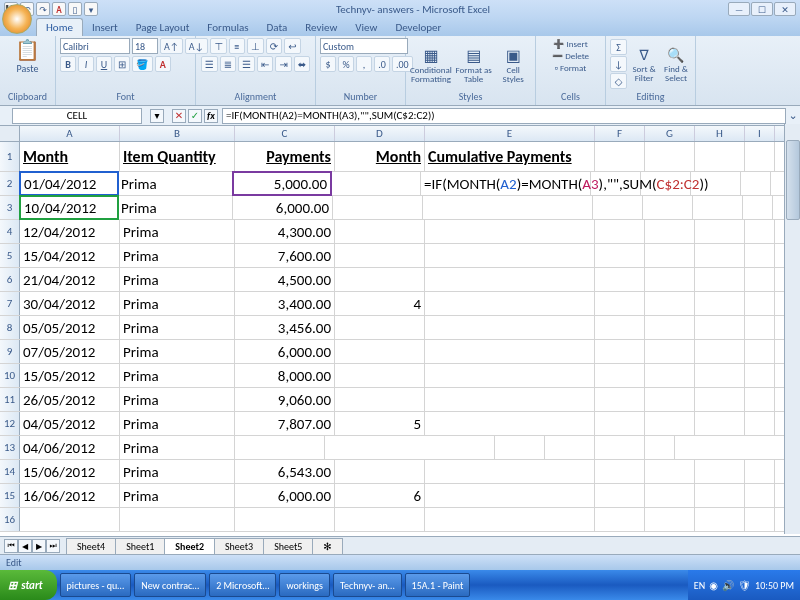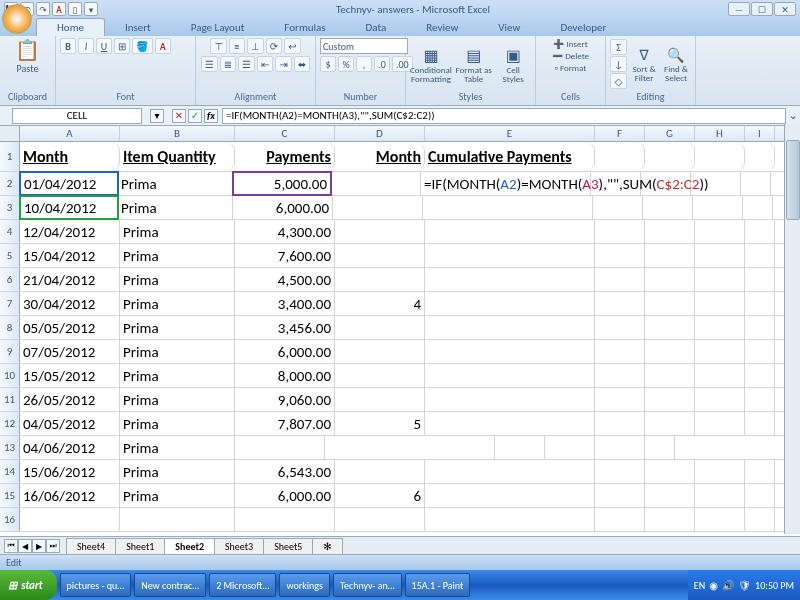--- a/index.html
+++ b/index.html
@@ -7,21 +7,21 @@
 
 .title-bar { height: 18px; background: linear-gradient(#cde0f7,#bdd6f2); display: flex; align-items: center; padding: 0 4px; font-size: 11px; color: #3a5a8a; }
 .title-bar .qat { display: flex; gap: 2px; align-items: center; }
 .title-bar .qat span { width: 14px; height: 14px; background: #f8f8f8; border: 1px solid #9ab; border-radius: 2px; display: inline-flex; align-items: center; justify-content: center; font-size: 9px; }
 .title-bar .title { flex: 1; text-align: center; }
 .title-bar .winbtn { display: flex; gap: 1px; }
 .title-bar .winbtn span { width: 22px; height: 14px; background: #e8f0fb; border: 1px solid #9ab; border-radius: 2px; display: inline-flex; align-items: center; justify-content: center; font-size: 9px; }
 
 .tab-strip { height: 18px; background: linear-gradient(#bdd6f2,#a8c8ea); display: flex; align-items: flex-end; padding-left: 36px; font-size: 11px; position: relative; }
 .office-btn { position: absolute; left: 2px; top: -14px; width: 30px; height: 30px; border-radius: 50%; background: radial-gradient(#fff,#f5b456,#d87a1a); border: 1px solid #aa6; }
-.tab { padding: 2px 20px; color: #3a5a8a; cursor: pointer; }
+.tab { padding: 2px 9px; color: #3a5a8a; cursor: pointer; }
 .tab.active { background: #e8f0f8; border: 1px solid #9ab; border-bottom: none; border-radius: 3px 3px 0 0; color: #2a5aa0; }
 
 .ribbon { height: 70px; background: linear-gradient(#e8f0f8,#d8e4f0); border-bottom: 1px solid #9ab; display: flex; font-size: 10px; color: #3a5a8a; }
 .rgroup { border-right: 1px solid #b8cde0; padding: 2px 4px; display: flex; flex-direction: column; justify-content: space-between; }
 .rgroup .label { text-align: center; font-size: 10px; color: #4a6a9a; }
 .rgroup .content { flex: 1; display: flex; align-items: center; gap: 2px; }
 .rbtn { background: #f4f8fc; border: 1px solid #c4d4e4; border-radius: 2px; padding: 1px 3px; font-size: 10px; display: inline-flex; align-items: center; justify-content: center; min-width: 16px; height: 16px; }
 .combo { background: #fff; border: 1px solid #9ab; font-size: 10px; padding: 0 2px; height: 16px; display: inline-flex; align-items: center; }
 
 .fbar { height: 20px; background: #e8f0f8; border-bottom: 1px solid #9ab; display: flex; align-items: center; font-size: 11px; padding-left: 8px; }
@@ -37,21 +37,21 @@
 .ch { border-right: 1px solid #ccd; text-align: center; color: #3a5a8a; line-height: 16px; }
 .chA { width: 100px; } .chB { width: 115px; } .chC { width: 100px; } .chD { width: 90px; } .chE { width: 170px; }
 .chF, .chG, .chH { width: 50px; } .chI { width: 30px; }
 
 .rows { }
 .row { display: flex; height: 24px; border-bottom: 1px solid #d4d4d4; }
 .row.hdr { height: 30px; }
 .rh { width: 20px; background: linear-gradient(90deg,#f4f8fc,#dce8f4); border-right: 1px solid #9ab; text-align: center; font-size: 11px; color: #3a5a8a; line-height: 24px; }
 .row.hdr .rh { line-height: 30px; }
 .cell { border-right: 1px solid #d4d4d4; padding: 0 3px; font-size: 15px; display: flex; align-items: center; overflow: visible; white-space: nowrap; }
-.row.hdr .cell { font-size: 16px; text-decoration: underline; font-weight: bold; border-radius: 9px; }
+.row.hdr .cell { font-size: 16px; text-decoration: underline; font-weight: bold; }
 .cA { width: 100px; } .cB { width: 115px; } .cC { width: 100px; justify-content: flex-end; } .cD { width: 90px; justify-content: flex-end; } .cE { width: 170px; }
 .cF, .cG, .cH { width: 50px; } .cI { width: 30px; }
 .cE.overflow { overflow: visible; z-index: 2; }
 .selected-cell { border: 2px solid #7a3aa0 !important; margin: -1px; position: relative; z-index: 3; }
 .ref-blue { border: 2px solid #2060d0; margin: -1px; }
 .ref-green { border: 2px solid #20a040; margin: -1px; }
 .fcol-blue { color: #2060d0; }
 .fcol-green { color: #be185d; }
 .fcol-red { color: #c03030; }
 
@@ -106,20 +106,26 @@
 <div class="ribbon">
   <div class="rgroup" style="width:56px">
     <div class="content" style="flex-direction:column;gap:0">
       <span style="font-size:20px">📋</span>
       <span>Paste</span>
     </div>
     <div class="label">Clipboard</div>
   </div>
   <div class="rgroup" style="width:140px">
     <div class="content" style="flex-direction:column;align-items:flex-start;gap:2px">
+      <div style="display:flex;gap:2px">
+        <span class="combo" style="width:70px">Calibri</span>
+        <span class="combo" style="width:26px">18</span>
+        <span class="rbtn">A↑</span>
+        <span class="rbtn">A↓</span>
+      </div>
       <div style="display:flex;gap:2px">
         <span class="rbtn">
             <b>B</b>
           </span>
         <span class="rbtn">
             <i>I</i>
           </span>
         <span class="rbtn">
             <u>U</u>
           </span>

